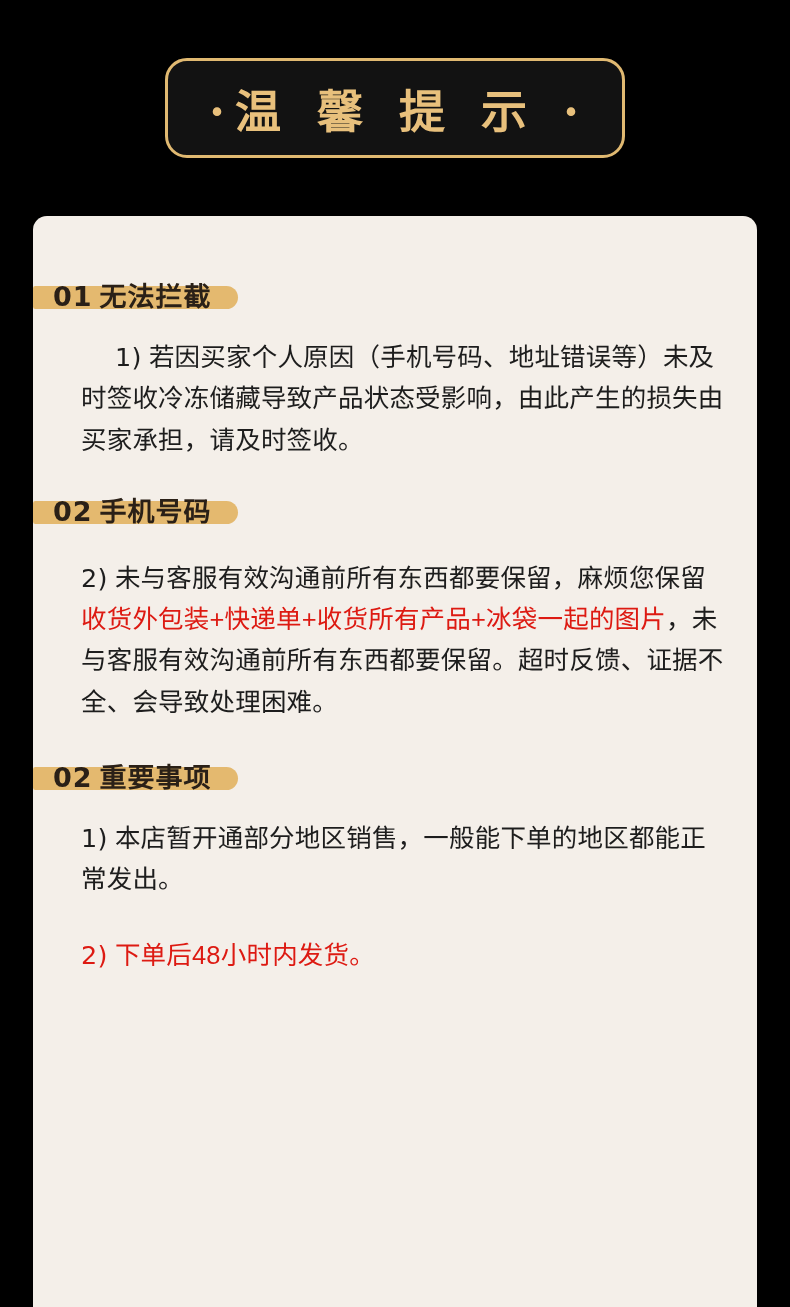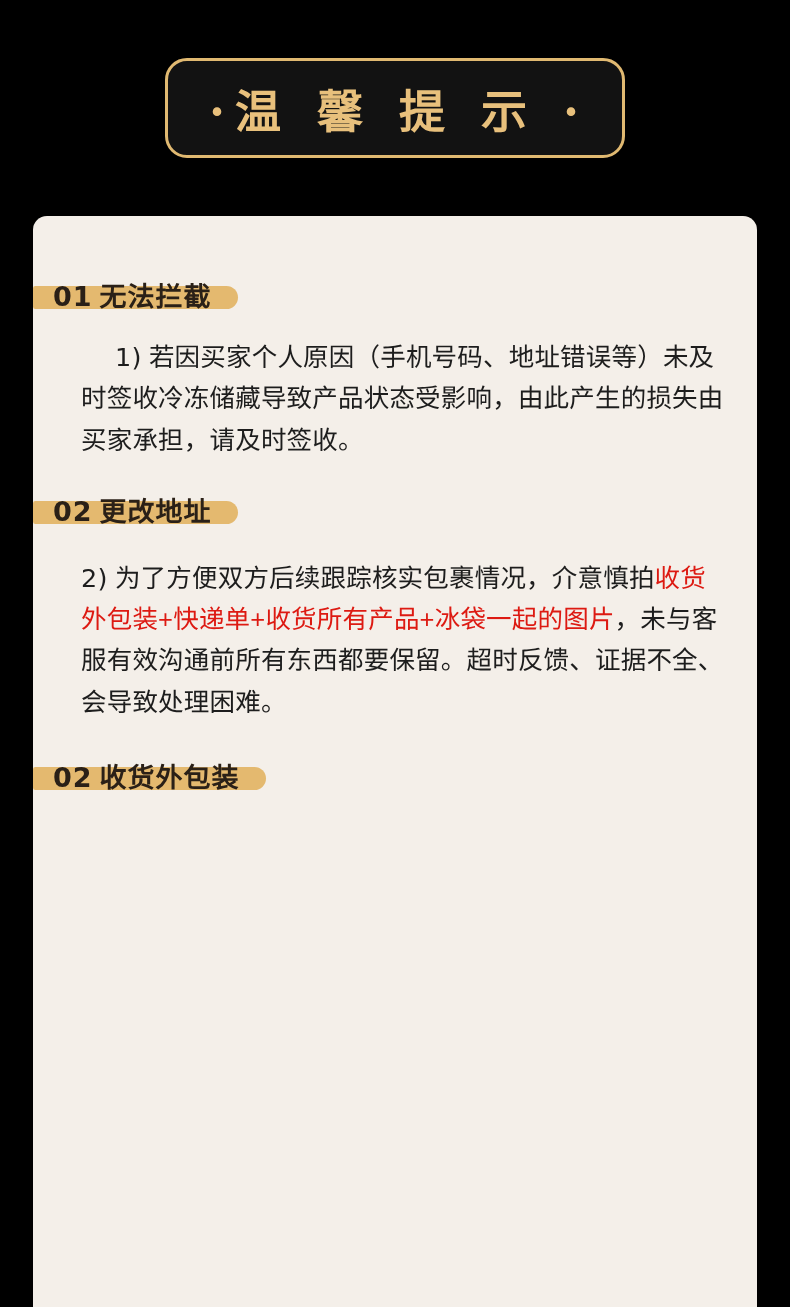--- a/index.html
+++ b/index.html
@@ -132,30 +132,40 @@
     </div>
     <div class="body">
       <p class="para first">
         <span class="indent"></span><span class="marker">1)</span>
         <span>若因买家个人原因（手机号码、地址错误等）未及时签收冷冻储藏导致产品状态受影响，由此产生的损失由买家承担，请及时签收。</span>
       </p>
     </div>
 
     <div class="chip-row s2">
       <span class="chip">
-        <span class="num">02</span><span>更改地址</span>
+        <span class="num">02</span><span>手机号码</span>
       </span>
     </div>
     <div class="body">
       <p class="para next">
         <span class="marker">2)</span>
-        <span>为了方便双方后续跟踪核实包裹情况，介意慎拍</span><span class="red">收货外包装+快递单+收货所有产品+冰袋一起的图片</span><span>，未与客服有效沟通前所有东西都要保留。超时反馈、证据不全、会导致处理困难。</span>
+        <span>未与客服有效沟通前所有东西都要保留，麻烦您保留</span><span class="red">收货外包装+快递单+收货所有产品+冰袋一起的图片</span><span>，未与客服有效沟通前所有东西都要保留。超时反馈、证据不全、会导致处理困难。</span>
       </p>
     </div>
 
     <div class="chip-row s3">
       <span class="chip">
-        <span class="num">02</span><span>收货外包装</span>
+        <span class="num">02</span><span>重要事项</span>
       </span>
+    </div>
+    <div class="body">
+      <p class="para first">
+        <span class="marker">1)</span>
+        <span>本店暂开通部分地区销售，一般能下单的地区都能正常发出。</span>
+      </p>
+      <p class="para next">
+        <span class="marker red">2)</span>
+        <span class="red">下单后48小时内发货。</span>
+      </p>
     </div>
 
   </div>
 </div>
 
 </body></html>

